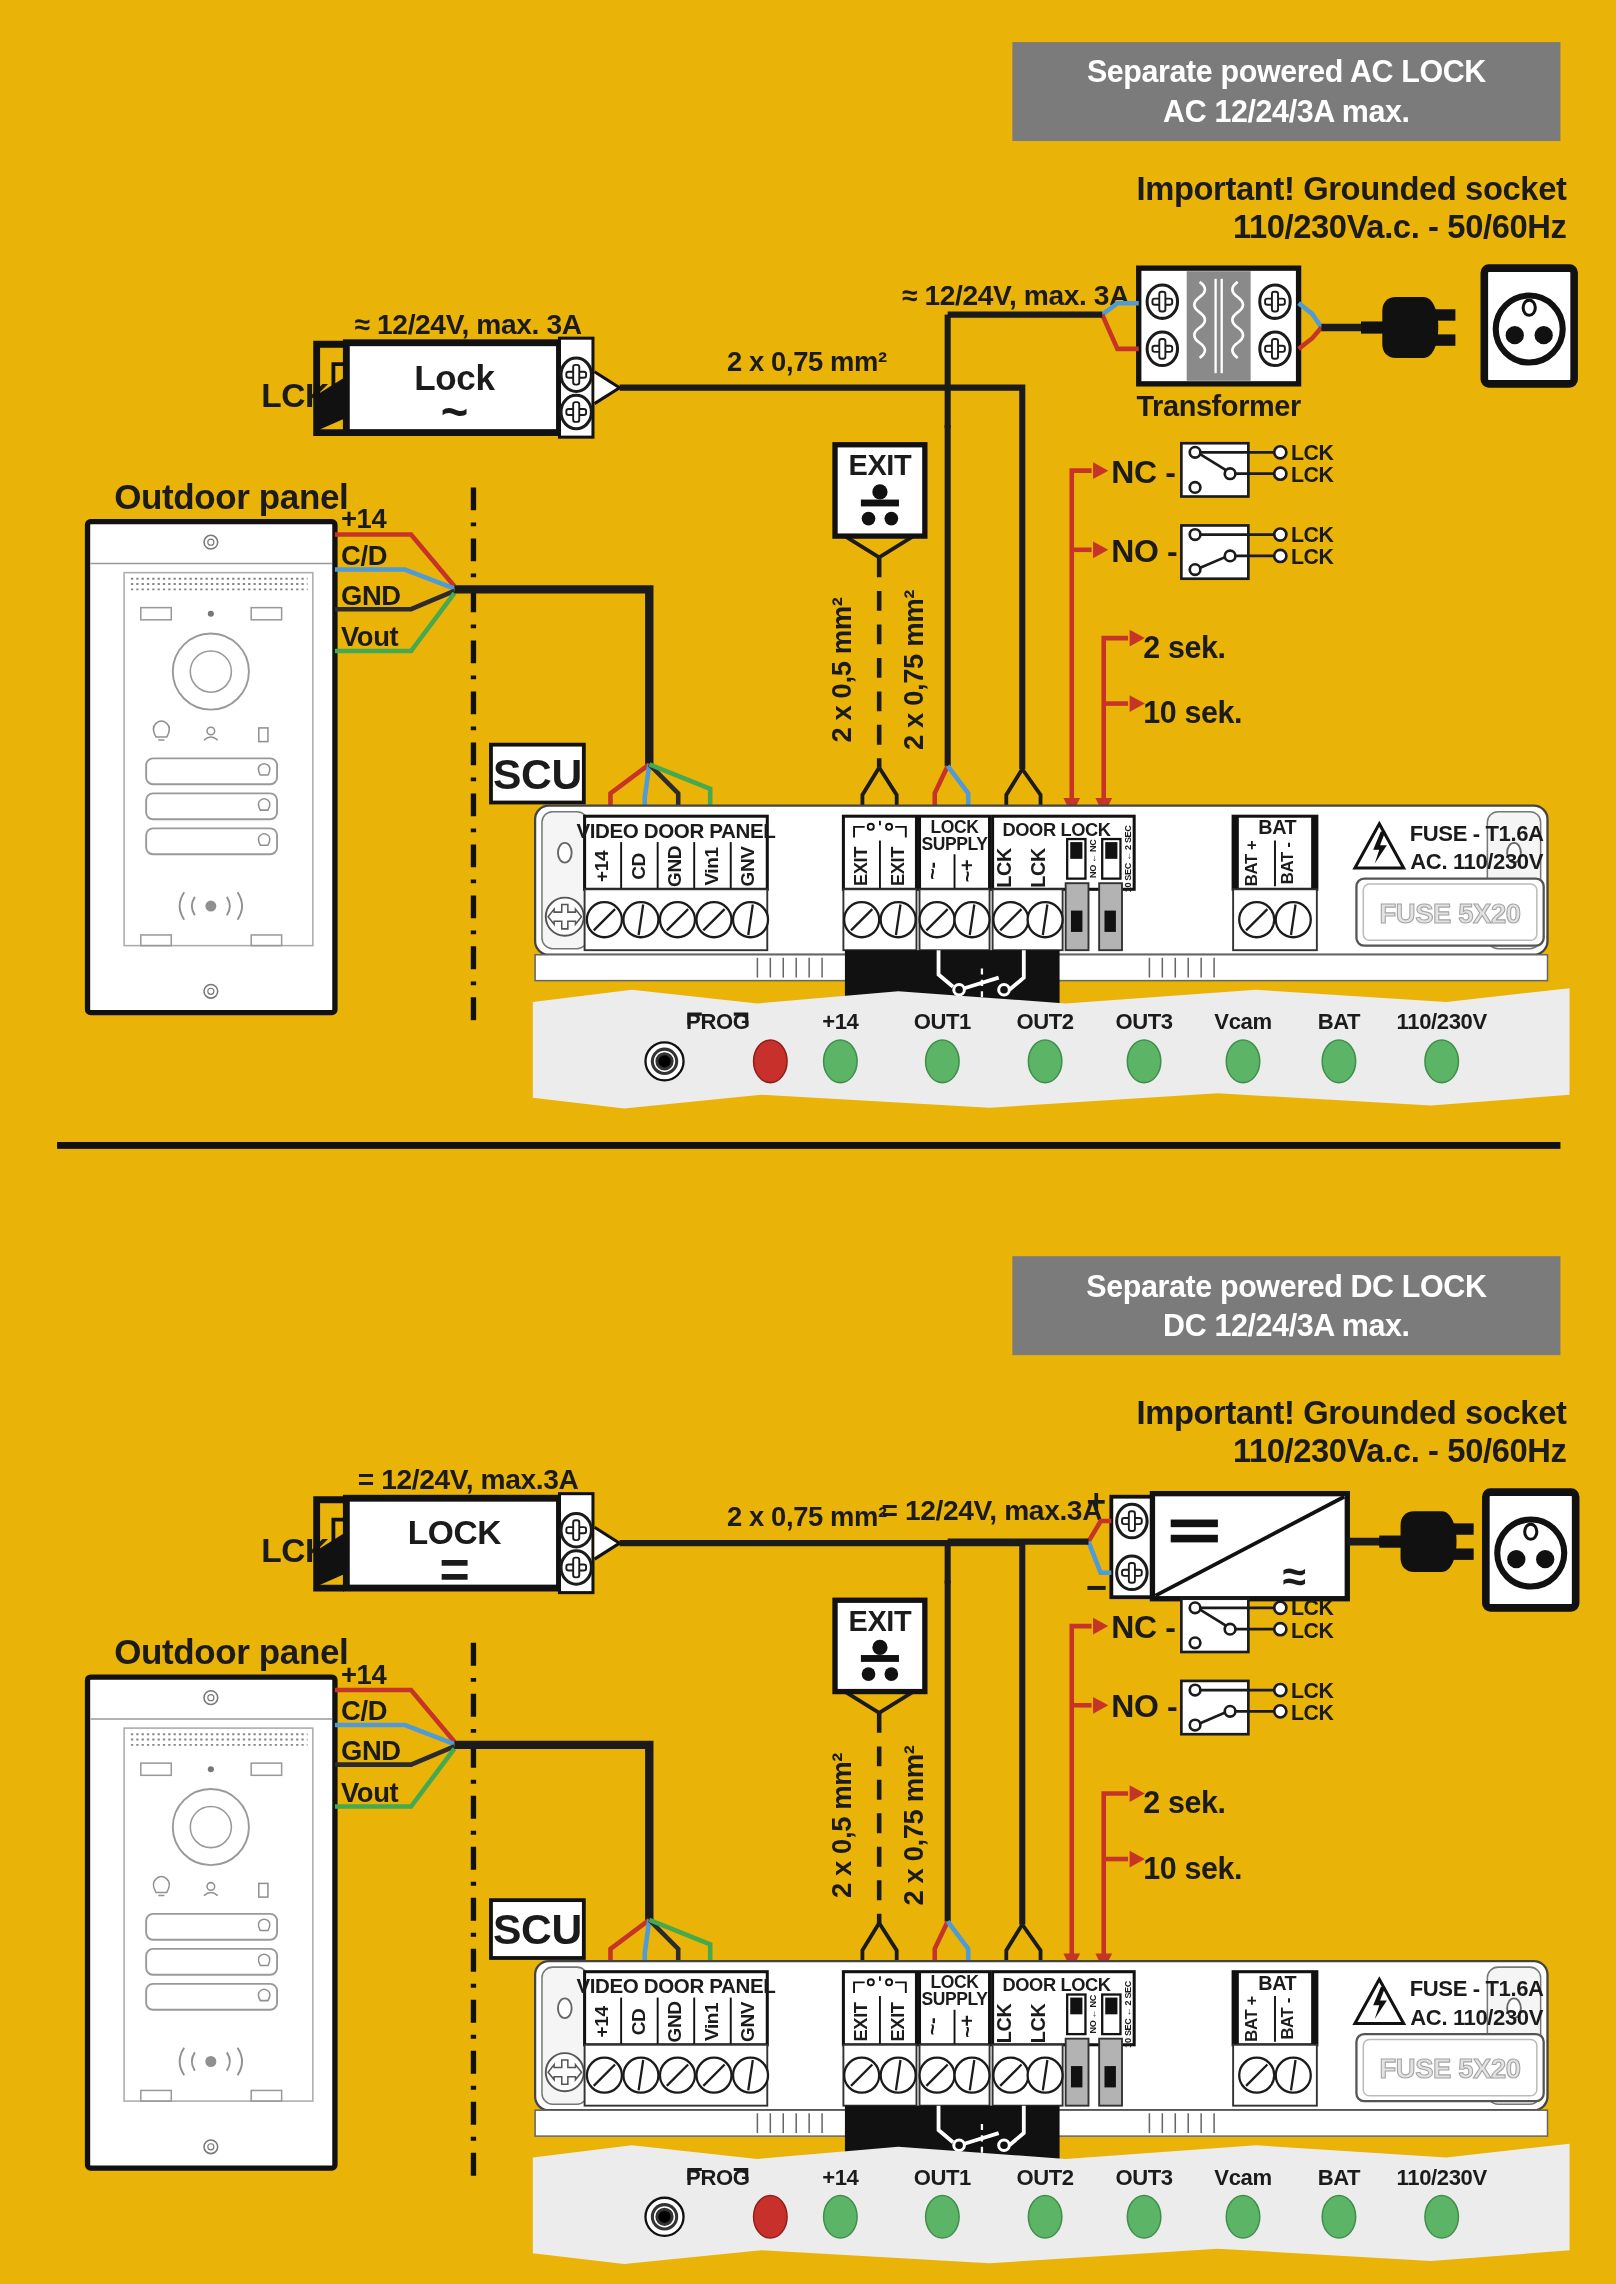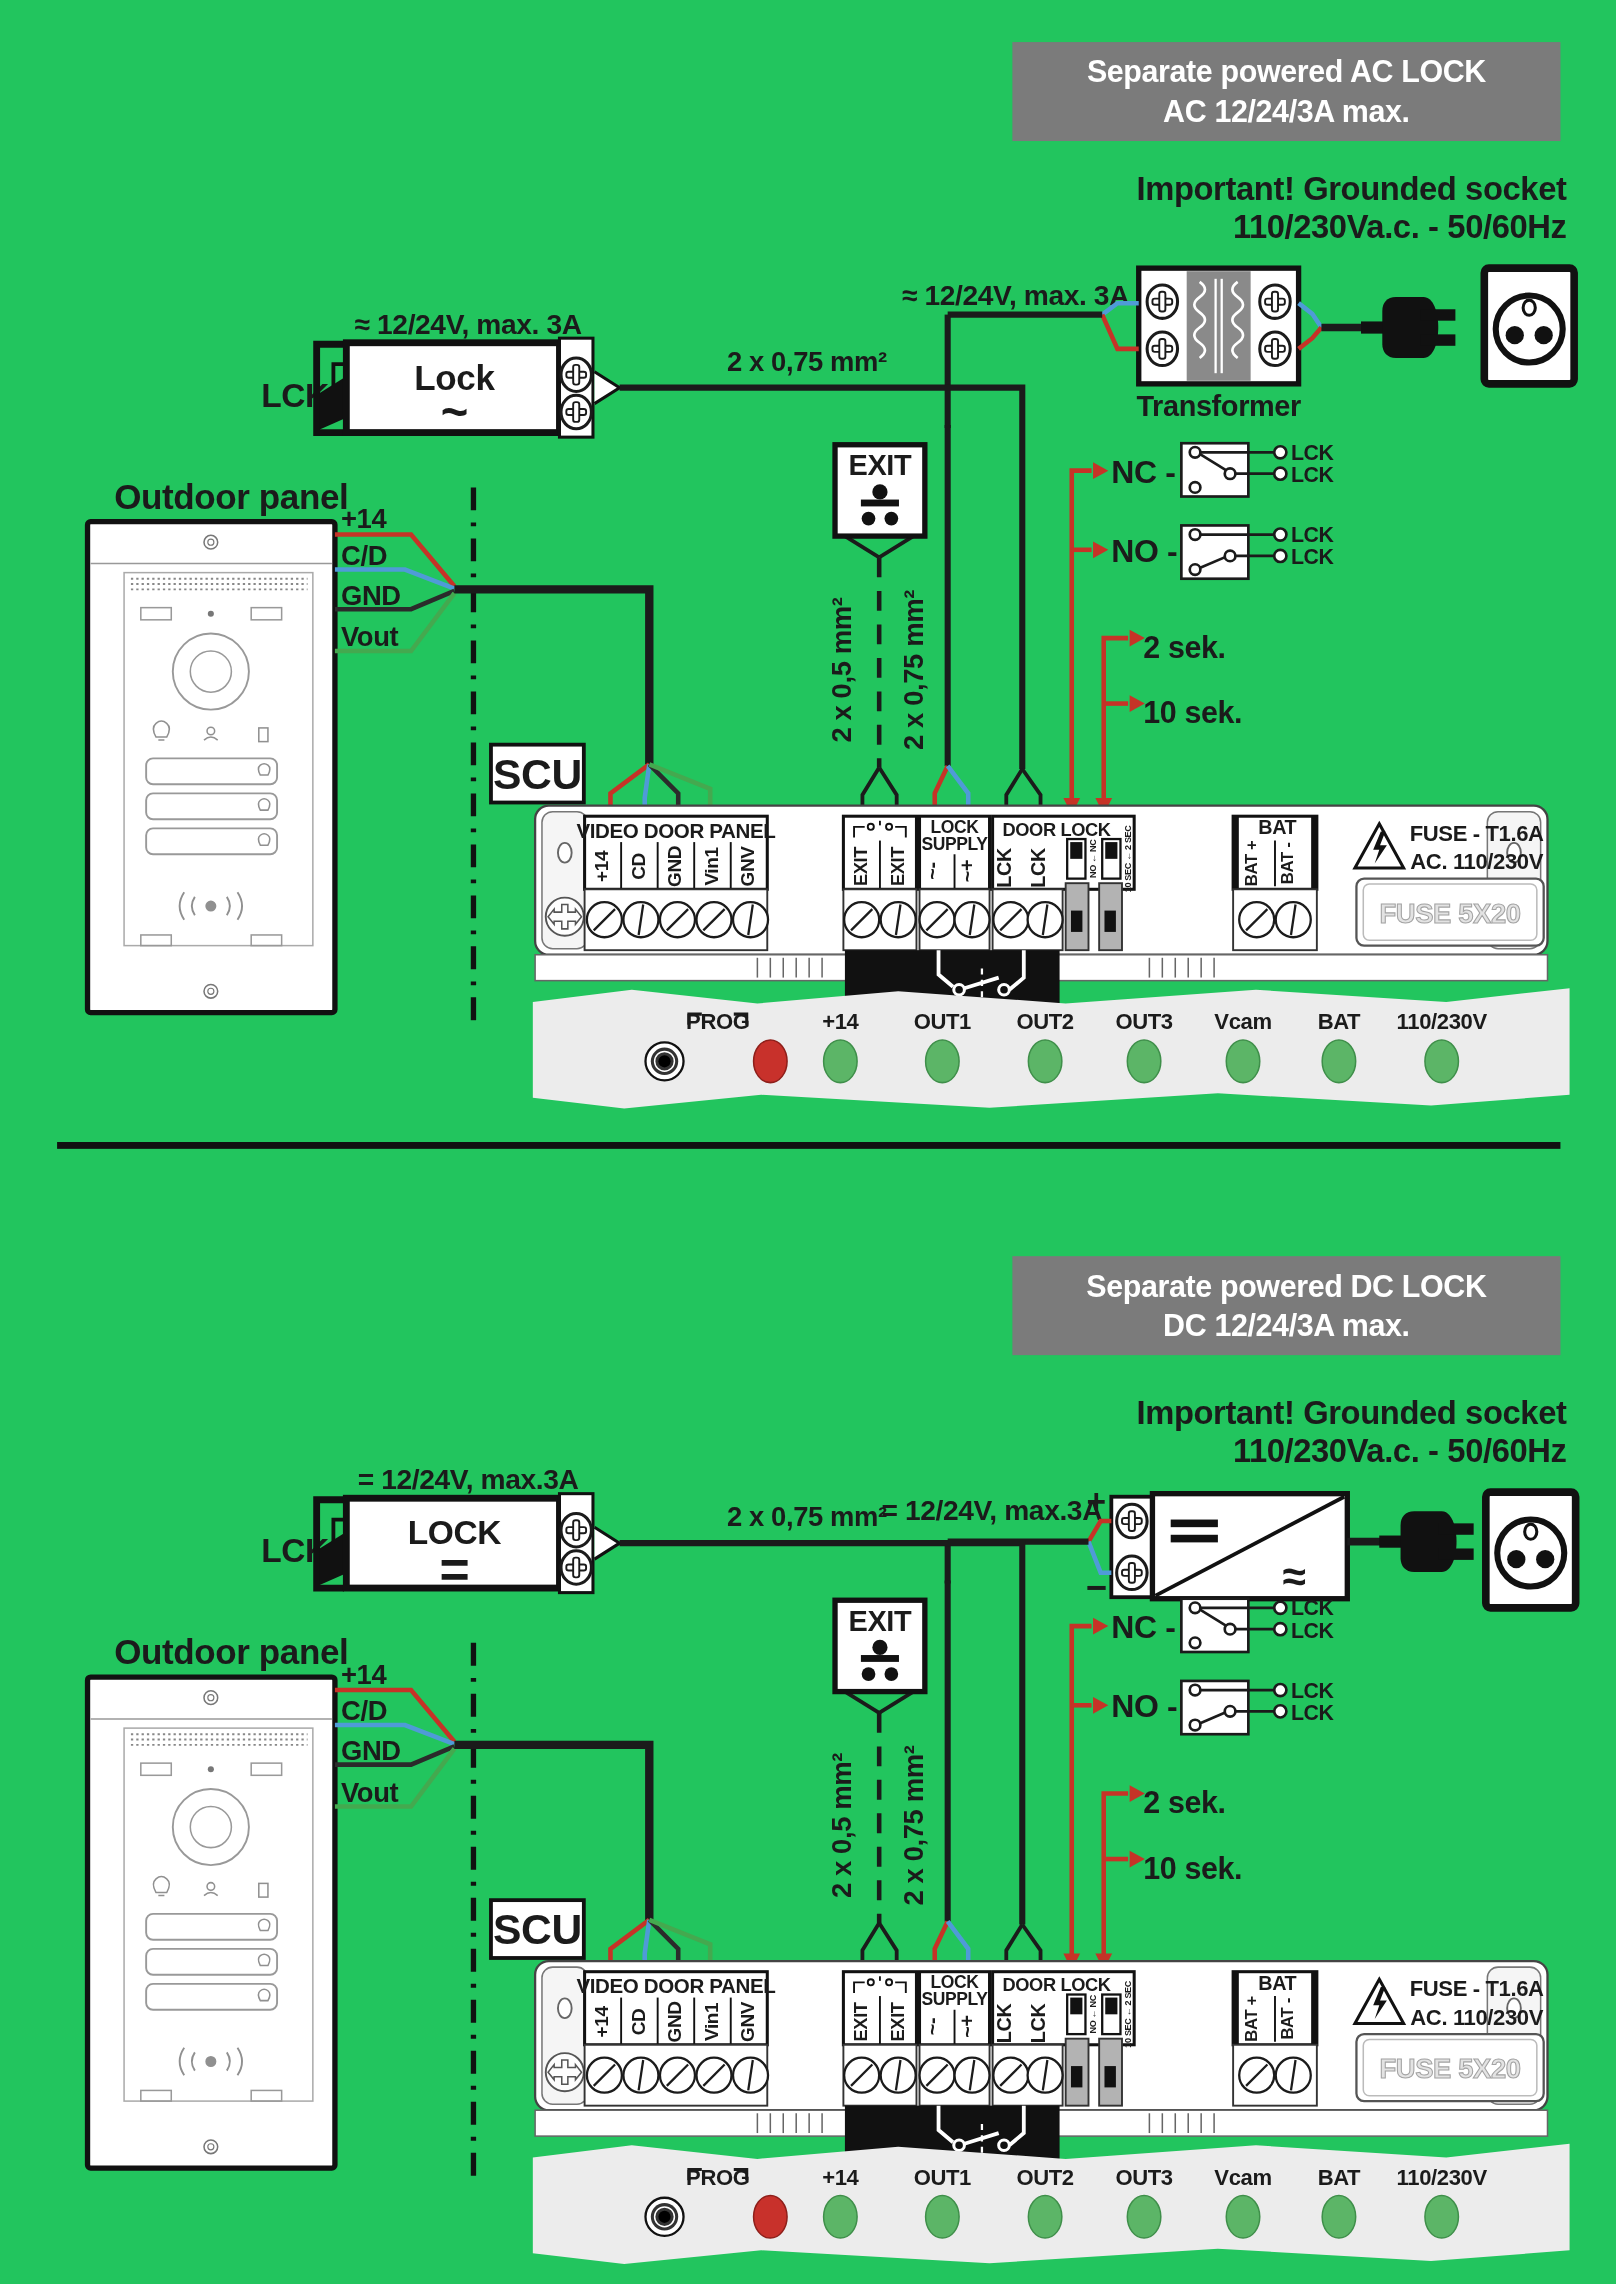--- a/index.html
+++ b/index.html
@@ -1,16 +1,16 @@
 <!DOCTYPE html>
 <html style="font-size:12px"><head>
 <meta charset="utf-8">
 <style>
   html,body{margin:0;padding:0;background:#ffffff;}
-  .stage{position:relative;width:1616px;height:2284px;background:#22c55e;overflow:hidden;}
+  .stage{position:relative;width:1616px;height:2284px;background:#eab308;overflow:hidden;}
   svg text{font-family:"Liberation Sans","DejaVu Sans",sans-serif;font-weight:700;fill:#1b1b1b;letter-spacing:-0.5px;}
   .wt{fill:#ffffff;}
   .emboss{fill:#e3e3e3;stroke:#a3a3a3;stroke-width:1.4px;}
 </style>
 </head>
 <body>
 
 <div class="stage">
 <svg width="1616" height="2284" viewBox="0 0 2123 3000" xmlns="http://www.w3.org/2000/svg">
 

